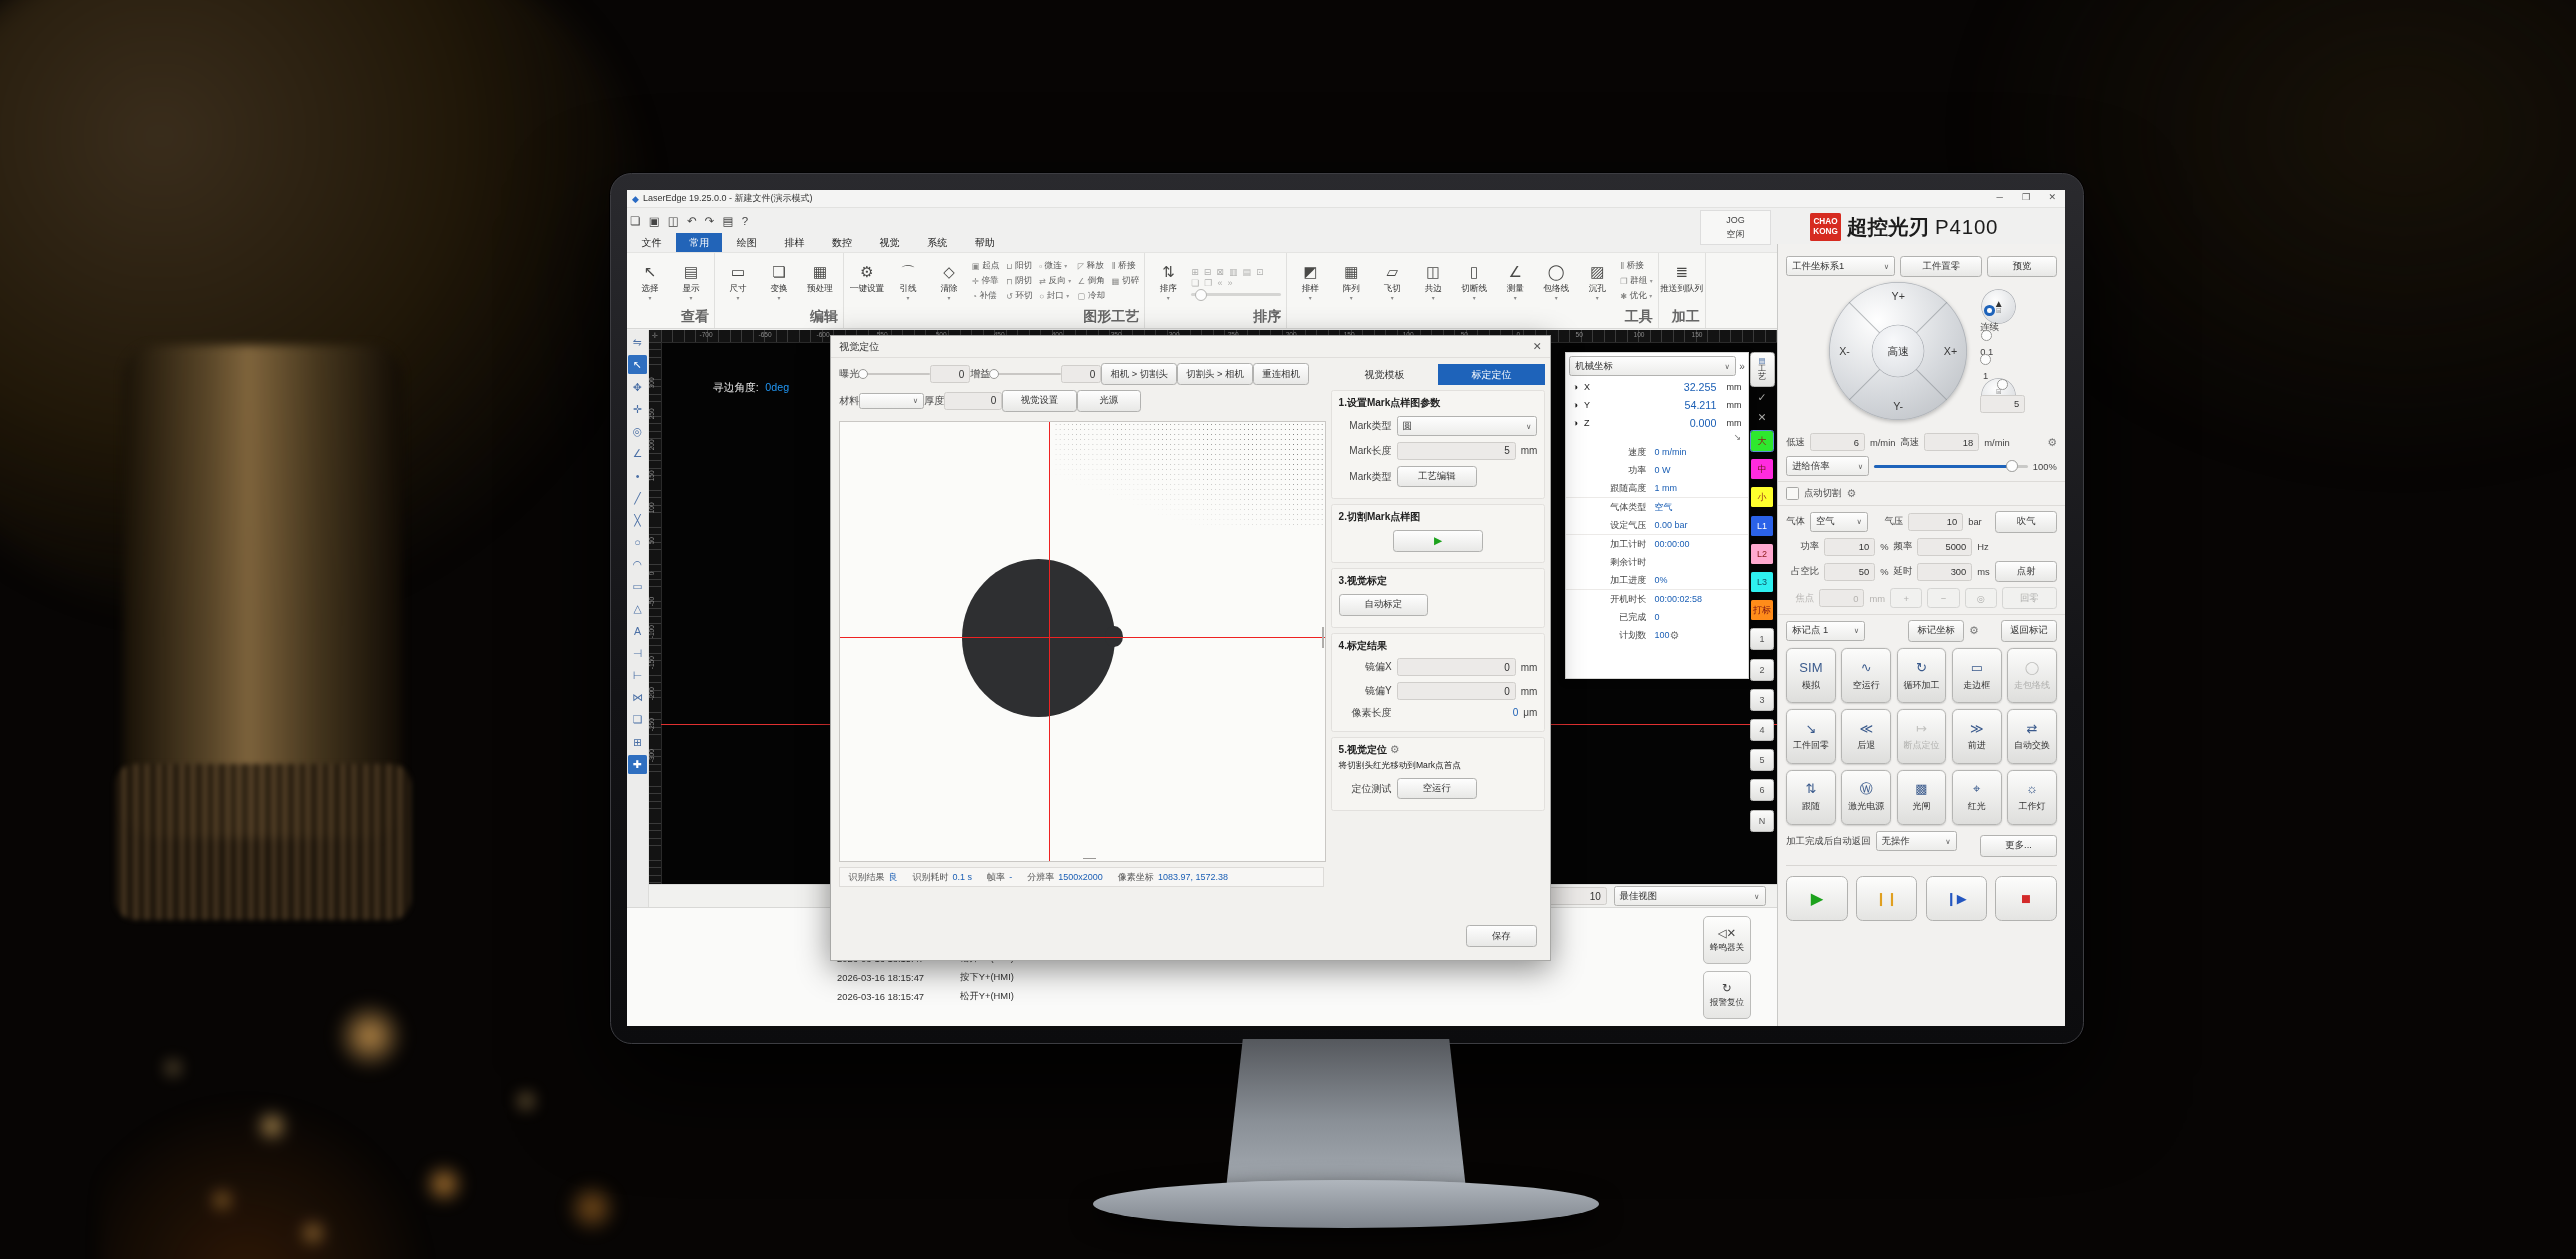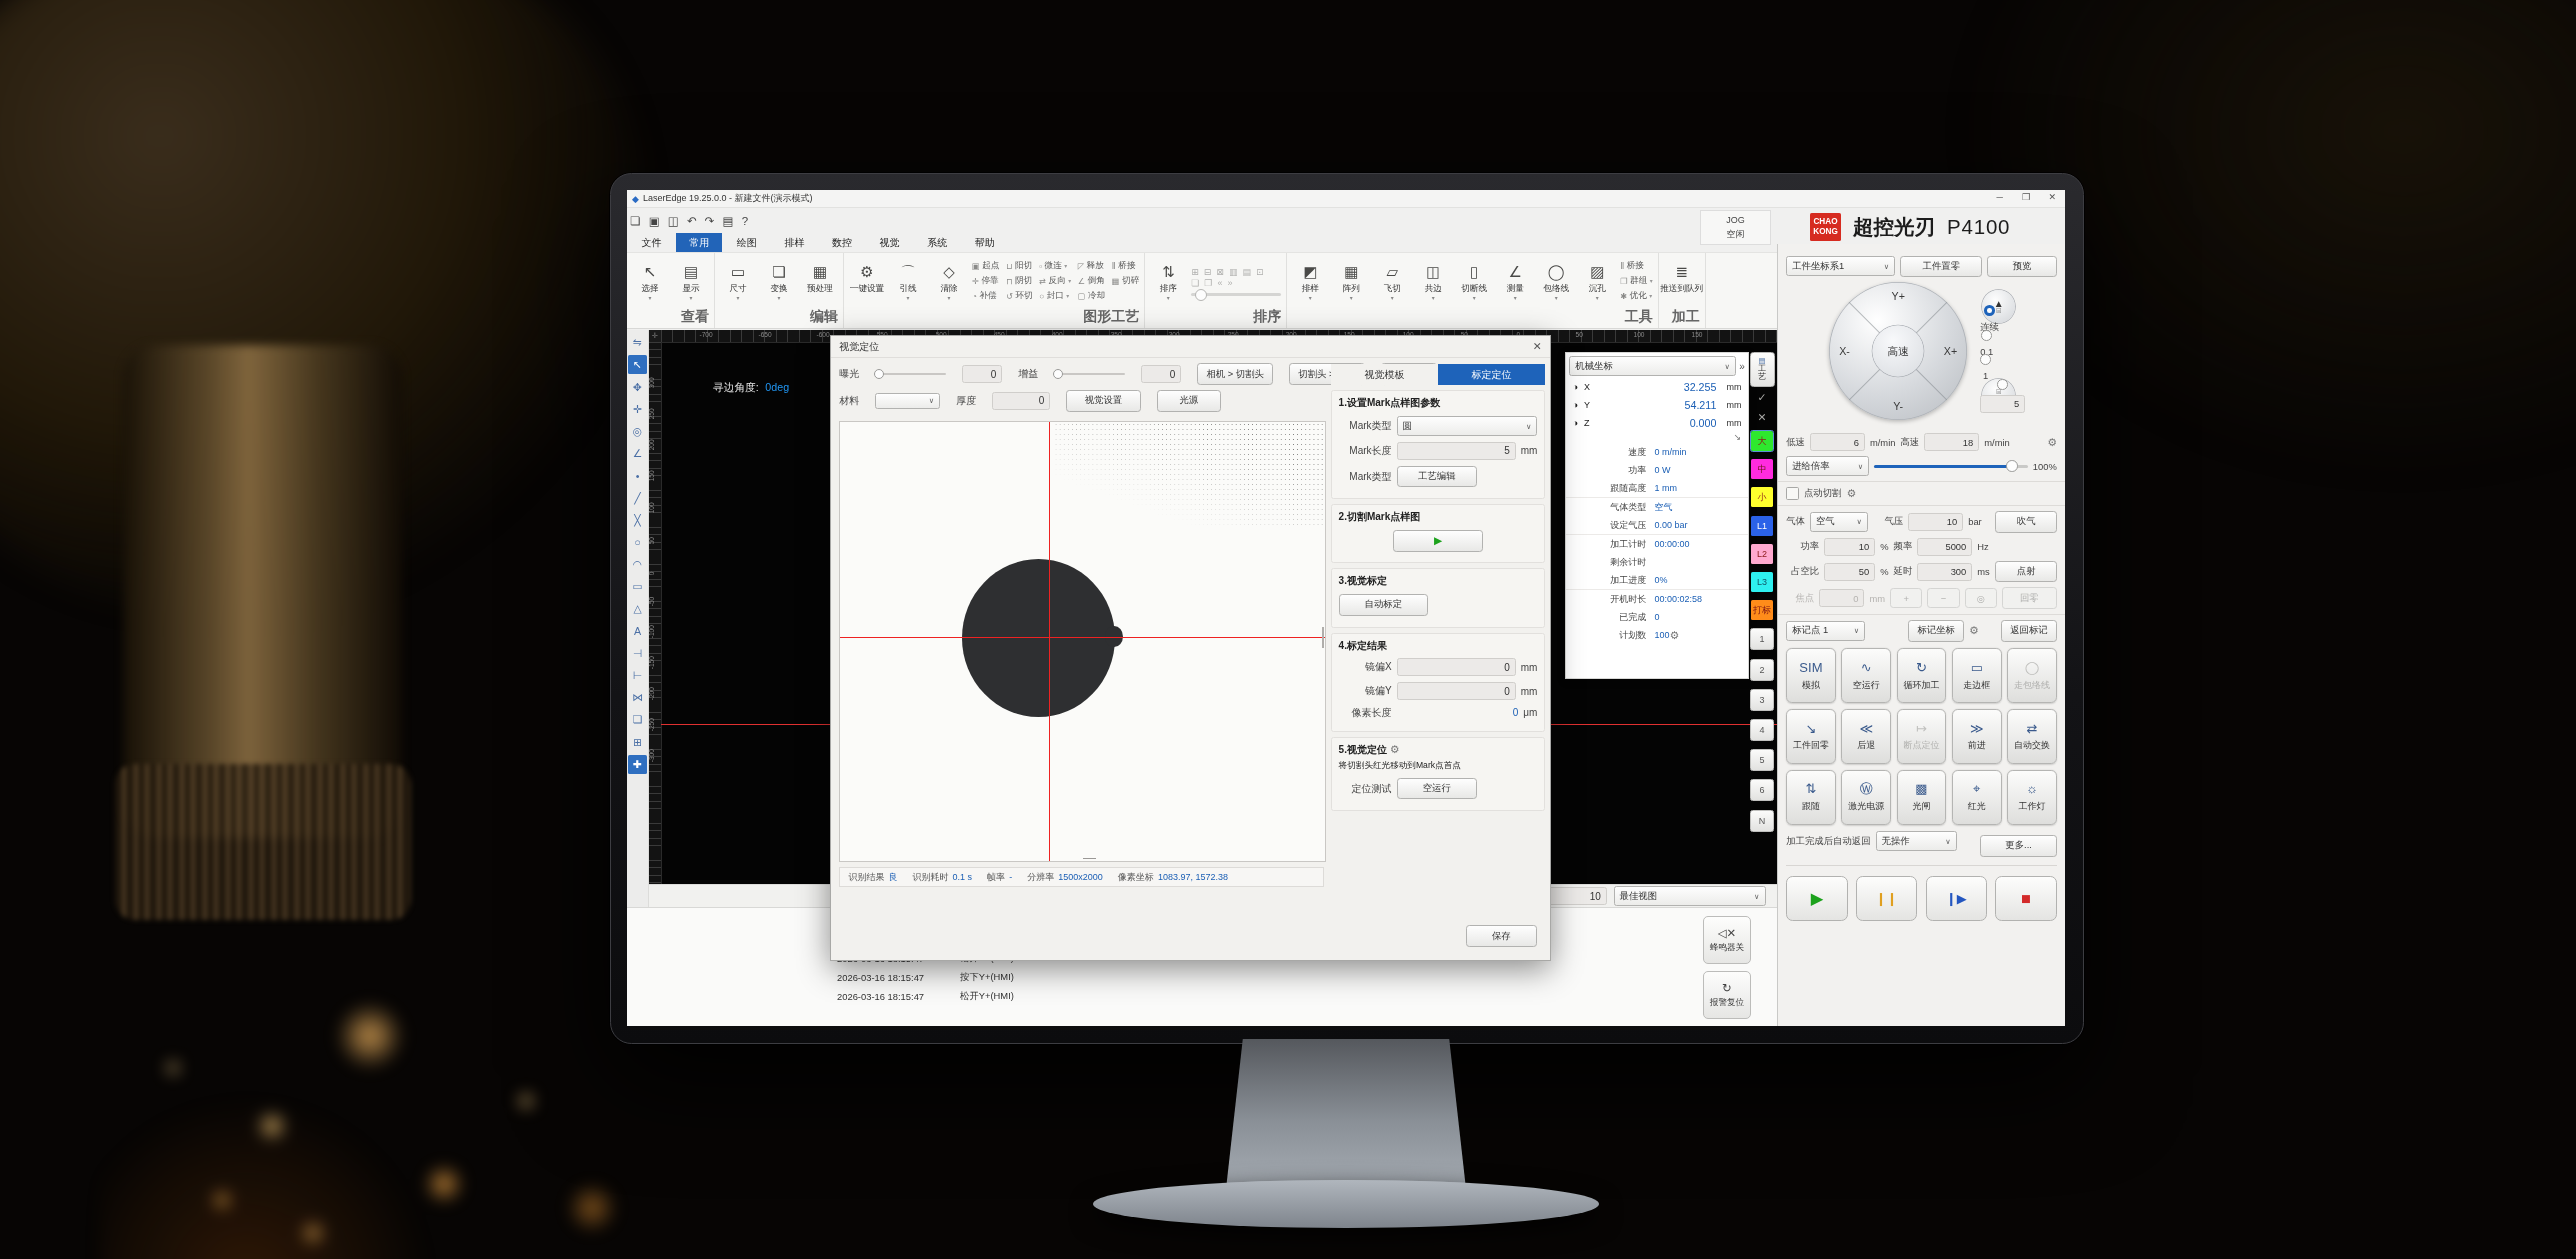--- a/index.html
+++ b/index.html
@@ -41,21 +41,21 @@
   #titlebar{left:0;top:0;width:1438px;height:18px;background:#f4f4f3;border-bottom:0.8px solid #e2e2e0;
     display:flex;align-items:center;padding-left:5px;box-sizing:border-box;}
   #titlebar .appico{color:#2a6bc4;font-size:9px;margin-right:4.1px;}
   #titlebar .t{font-size:9px;color:#333;}
   #wincontrols{left:1362px;top:1.6px;width:74px;height:15px;display:flex;justify-content:space-between;
     color:#555;font-size:9px;}
   #wincontrols span{width:21.4px;text-align:center;cursor:default;}
   #quickbar{left:3.3px;top:20px;height:21.4px;display:flex;align-items:center;gap:8.2px;color:#444;font-size:11.5px;}
   #jogstate{left:1073px;top:20px;width:69px;height:33px;border:0.8px solid #ddd;background:#f7f7f6;
     display:flex;flex-direction:column;align-items:center;justify-content:center;font-size:9px;color:#444;line-height:1.5;}
-  #brand{left:1183px;top:20px;height:33px;display:flex;align-items:center;gap:12px;}
+  #brand{left:1183px;top:20px;height:33px;display:flex;align-items:center;gap:6px;}
   #brand .logo{width:31px;height:28px;background:#d62b20;color:#fff;font-weight:bold;font-size:8.2px;
     display:flex;flex-direction:column;align-items:center;justify-content:center;line-height:1.1;border-radius:1.6px;}
   #brand .bn{font-size:20.5px;font-weight:bold;color:#1c1c1c;}
   #brand .bm{font-size:20.5px;color:#1c1c1c;letter-spacing:0.8px;}
   #menubar{left:1.6px;top:43px;height:20px;display:flex;gap:1.6px;}
   .mtab{padding:2.5px 13px;font-size:10px;color:#222;}
   .mtab.on{background:#2264b8;color:#fff;}
   
   #ribbon{left:0;top:62px;width:1150px;height:77px;background:#f7f7f5;border-top:0.8px solid #e4e4e2;
     border-bottom:0.8px solid #d8d8d6;display:flex;box-sizing:border-box;}
@@ -182,21 +182,21 @@
   .gbtn.dis .ic{color:#c0c0be;}
   #transport{display:flex;gap:8.2px;margin-top:8.2px;border-top:0.8px solid #d8d6d3;padding-top:10px;}
   .tbtn{flex:1;height:43px;background:linear-gradient(#fdfdfc,#e4e4e2);border:0.8px solid #b2b2b0;border-radius:6.6px;
     display:flex;align-items:center;justify-content:center;font-size:16.4px;}
   
   #dialog{left:203px;top:145px;width:721px;height:626px;background:#f2f1ee;border:0.8px solid #a8a8a6;
     box-shadow:0 8.2px 30px rgba(0,0,0,.45);z-index:50;box-sizing:border-box;}
   #dlgtitle{height:21.4px;display:flex;align-items:center;padding:0 8.2px;font-size:10px;color:#333;
     border-bottom:0.8px solid #e0dedb;}
   #dlgclose{margin-left:auto;color:#555;font-size:10.7px;}
-  .dlgrow{display:flex;align-items:center;gap:16px;padding:5px 8.2px 0;}
+  .dlgrow{display:flex;align-items:center;gap:0;padding:5px 8.2px 0;}
   .minislider{position:relative;width:71px;height:2.5px;background:#c9c7c4;border-radius:1.6px;}
   .minislider .kn{position:absolute;left:-1.6px;top:-4.1px;width:10px;height:10px;border-radius:50%;
     background:#fdfdfd;border:0.8px solid #9a9a98;box-sizing:border-box;}
   #cam{position:absolute;left:8.2px;top:85px;width:485px;height:439px;background:#fbfbf9;border:0.8px solid #c9c7c4;
     overflow:hidden;}
   #camnoise{position:absolute;inset:0;opacity:.5;
     background-image:radial-gradient(#9a9a98 0.5px,transparent 0.6px);background-size:5.8px 7.4px;}
   #camnoise2{position:absolute;right:0;top:0;width:271px;height:107px;opacity:.85;
     background-image:radial-gradient(#6a6a68 0.7px,transparent 0.8px);background-size:4.1px 5px;
     mask-image:linear-gradient(200deg,#000 20%,transparent 75%);-webkit-mask-image:linear-gradient(200deg,#000 20%,transparent 75%);}

